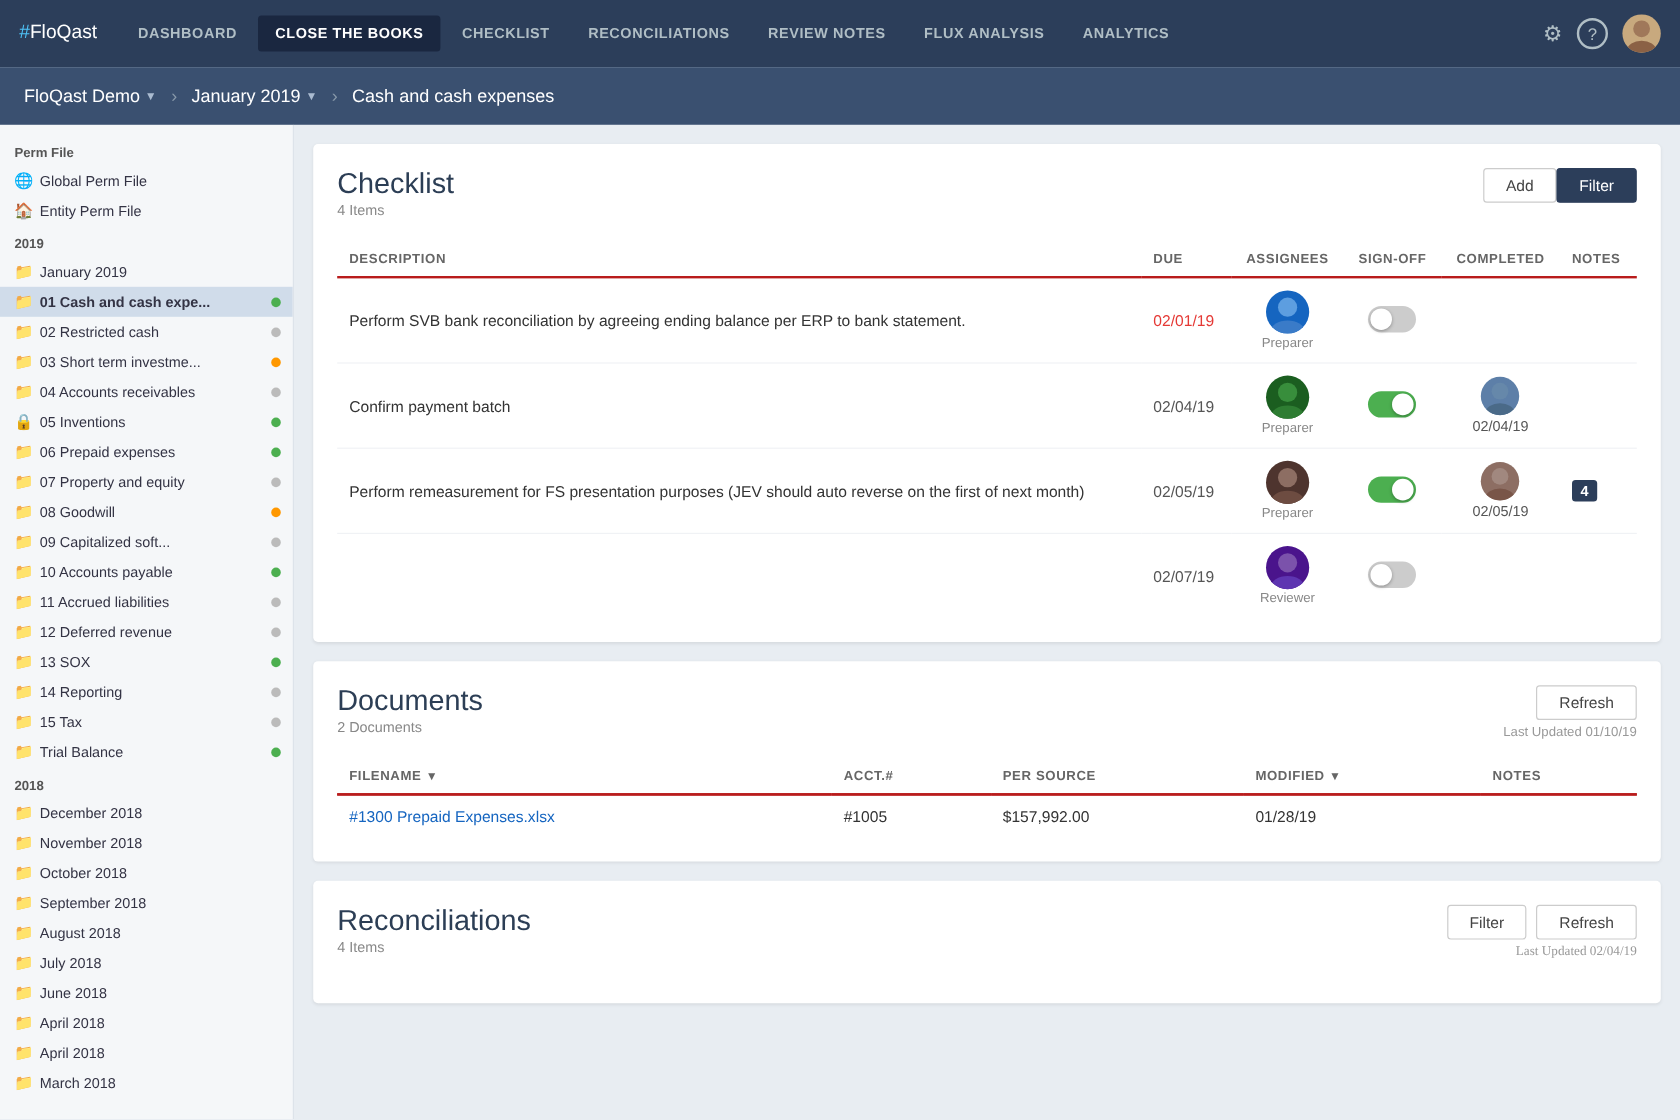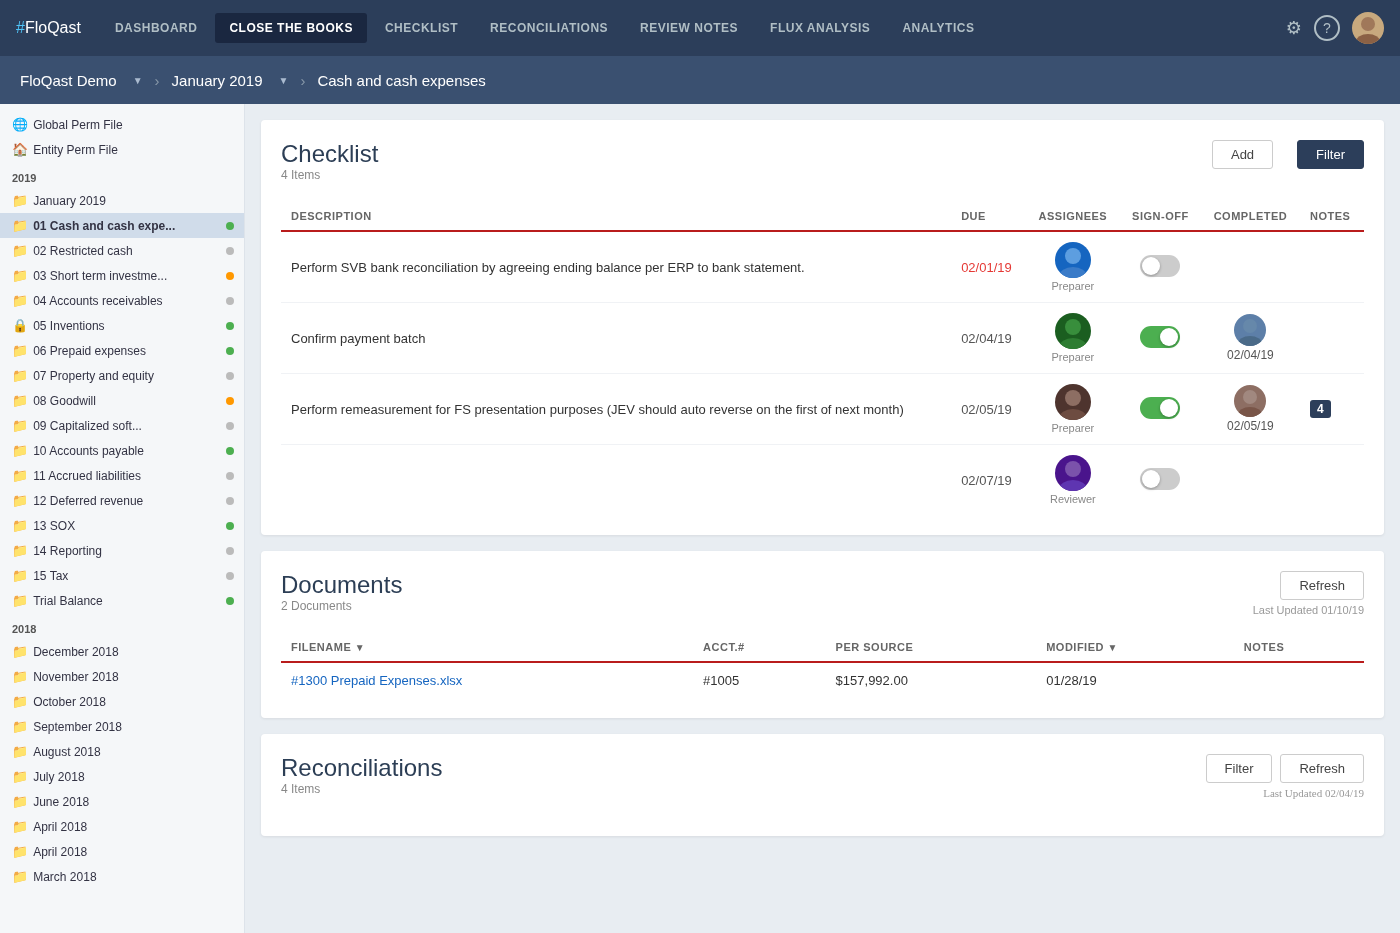--- a/index.html
+++ b/index.html
@@ -11,21 +11,21 @@
     .logo .hash { color: #4fc3f7; }
     .nav-item { color: #b0bec5; font-size: 12px; font-weight: 600; padding: 8px 14px; cursor: pointer; letter-spacing: 0.5px; border-radius: 3px; }
     .nav-item.active { color: white; background: #1a2740; }
     .nav-right { margin-left: auto; display: flex; align-items: center; gap: 12px; }
     .nav-icon { color: #b0bec5; cursor: pointer; font-size: 18px; }
     .avatar { width: 32px; height: 32px; border-radius: 50%; background: #c8a97e; display: flex; align-items: center; justify-content: center; overflow: hidden; cursor: pointer; }
 
     
     .subheader { background: #3a5070; height: 48px; display: flex; align-items: center; padding: 0 20px; gap: 8px; color: white; font-size: 15px; }
     .subheader-sep { color: #8899aa; margin: 0 4px; }
-    .subheader-dropdown { display: flex; align-items: center; gap: 16px; cursor: pointer; }
+    .subheader-dropdown { display: flex; align-items: center; gap: 4px; cursor: pointer; }
     .caret { font-size: 10px; color: #aabbd0; }
 
     
     .main-layout { display: flex; height: calc(100vh - 104px); overflow: hidden; }
 
     
     .sidebar { width: 245px; min-width: 245px; background: #f5f7f9; border-right: 1px solid #dde3ea; overflow-y: auto; padding: 8px 0; }
     .sidebar-section-label { font-size: 11px; font-weight: 700; color: #555; padding: 10px 12px 4px 12px; }
     .sidebar-item { display: flex; align-items: center; padding: 5px 10px 5px 12px; cursor: pointer; font-size: 12px; color: #334; gap: 5px; }
     .sidebar-item.active { background: #d0dcea; font-weight: 600; }
@@ -40,21 +40,21 @@
     
     .content { flex: 1; overflow-y: auto; padding: 16px; background: #e8edf2; }
 
     
     .card { background: white; border-radius: 4px; margin-bottom: 16px; padding: 20px; box-shadow: 0 1px 3px rgba(0,0,0,0.08); }
 
     
     .card-header { display: flex; align-items: flex-start; justify-content: space-between; margin-bottom: 4px; }
     .card-title { font-size: 24px; font-weight: 300; color: #2c3e55; }
     .card-subtitle { font-size: 12px; color: #888; margin-bottom: 16px; }
-    .card-actions { display: flex; gap: 24px; }
+    .card-actions { display: flex; gap: 0; }
     .btn { padding: 6px 18px; border-radius: 3px; font-size: 13px; cursor: pointer; font-weight: 500; }
     .btn-outline { background: white; border: 1px solid #ccc; color: #444; }
     .btn-solid { background: #2c3e5a; border: 1px solid #2c3e5a; color: white; }
 
     
     .table { width: 100%; border-collapse: collapse; }
     .table th { font-size: 11px; font-weight: 700; color: #666; text-transform: uppercase; letter-spacing: 0.5px; border-bottom: 2px solid #b91c1c; padding: 8px 10px; text-align: left; }
     .table td { padding: 10px 10px; border-bottom: 1px solid #f0f2f5; vertical-align: middle; }
     .table tr:last-child td { border-bottom: none; }
 
@@ -132,20 +132,21 @@
     <span>January 2019</span>
     <span class="caret">▼</span>
   </div>
   <span class="subheader-sep">›</span>
   <span>Cash and cash expenses</span>
 </div>
 
 <div class="main-layout">
 
   <aside class="sidebar">
+    <div class="sidebar-section-label">Perm File</div>
     <div class="sidebar-item">
       <span class="folder-icon">🌐</span>
       <span class="item-label">Global Perm File</span>
     </div>
     <div class="sidebar-item">
       <span class="folder-icon">🏠</span>
       <span class="item-label">Entity Perm File</span>
     </div>
     <div class="sidebar-section-label">2019</div>
     <div class="sidebar-item">

